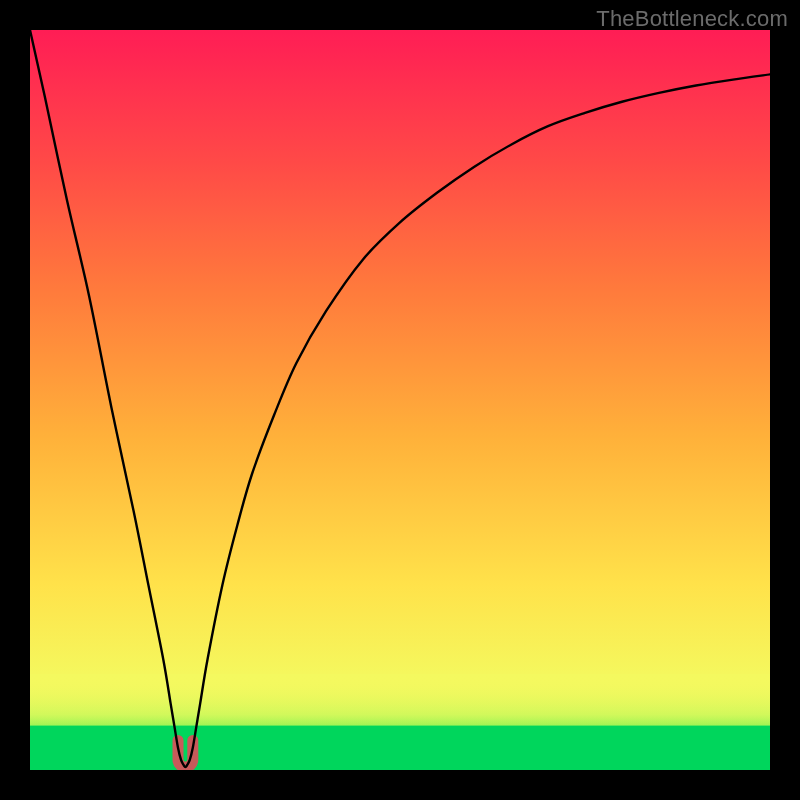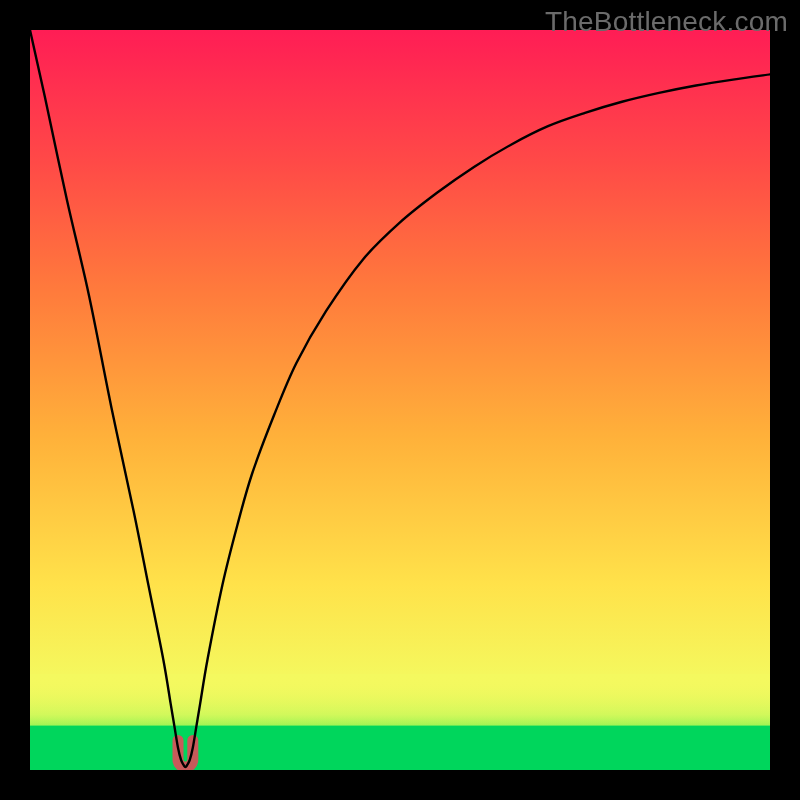--- a/index.html
+++ b/index.html
@@ -23,21 +23,21 @@
     top: 30px;
     width: 740px;
     height: 740px;
     overflow: hidden;
   }
   .watermark {
     position: absolute;
     top: 6px;
     right: 12px;
     color: #6b6b6b;
-    font-size: 28px;
+    font-size: 22px;
     font-weight: 500;
     letter-spacing: 0.2px;
     user-select: none;
     text-align: center;
   }
   svg { display: block; }
 </style>
 </head>
 <body>
 

